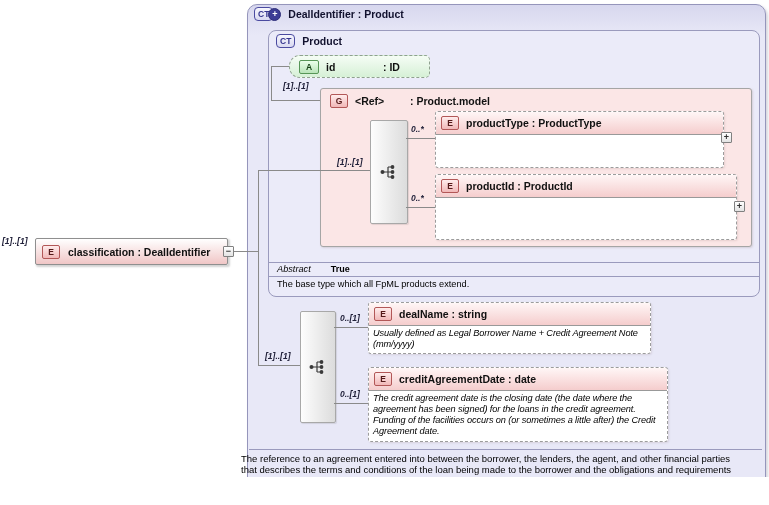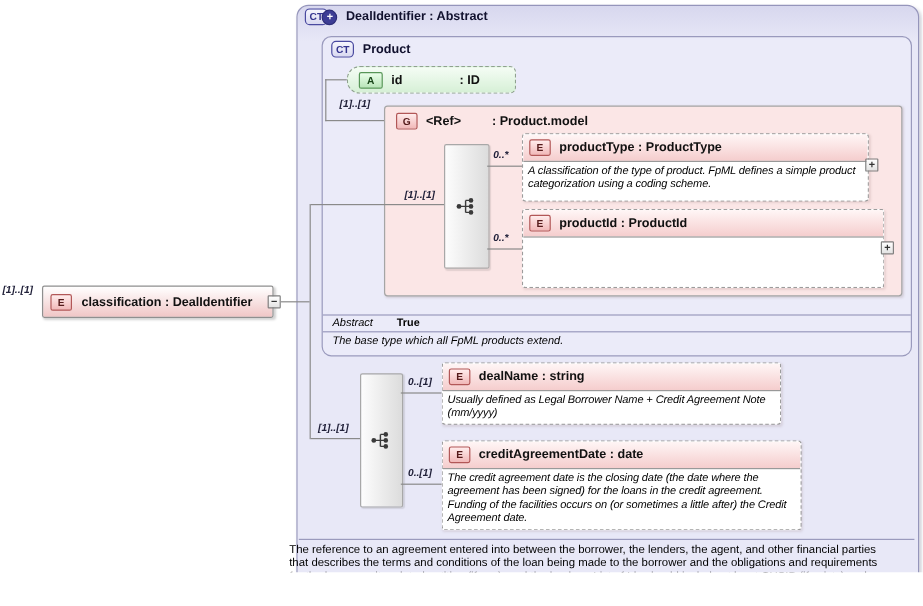--- a/index.html
+++ b/index.html
@@ -26,21 +26,21 @@
   .plus-circle{width:11px;height:11px;border-radius:50%;background:#3d3d95;border:1px solid #2d2d78;
                color:#fff;font-weight:bold;font-size:9px;line-height:10px;text-align:center;margin-left:-5px;}
 
   
   .product-box{position:absolute;left:268px;top:30px;width:490px;height:265px;
                background:#ebebf9;border:1px solid #9a9abd;border-radius:8px;}
   .psep{position:absolute;left:0;width:100%;height:1px;background:#9a9abd;}
   .abstract-row{position:absolute;left:8px;top:233px;font-size:9.2px;color:#000;white-space:nowrap;}
   .abstract-label{font-style:italic;}
   .abstract-value{font-weight:bold;margin-left:20px;font-size:9px;}
-  .product-annot{position:absolute;left:8px;top:248px;width:470px;font-style:italic;font-size:9.2px;line-height:11px;color:#000;}
+  .product-annot{position:absolute;left:8px;top:248px;width:470px;font-size:9.2px;line-height:11px;color:#000;}
 
   
   .group-box{position:absolute;left:320px;top:88px;width:430px;height:157px;background:#fbe6e6;
              border:1px solid #a5a5a5;border-radius:3px;box-shadow:1px 1px 2px rgba(120,90,90,.2);}
   .group-header{position:absolute;left:9px;top:5px;display:flex;align-items:center;gap:7px;}
   .gname{font-weight:bold;font-size:10.5px;color:#111;width:48px;white-space:nowrap;}
   .gtype{font-weight:bold;font-size:10.5px;color:#111;white-space:nowrap;}
 
   
   .icon-chip{flex:0 0 auto;width:16px;height:12px;border-radius:2px;text-align:center;
@@ -87,21 +87,21 @@
 <body>
 
 <div id="page">
 
   <div class="outer-box"></div>
   <div class="outer-header">
     <span style="display:flex;align-items:center;">
       <span class="ct-badge">CT</span>
       <span class="plus-circle">+</span>
     </span>
-    <span class="title-txt">DealIdentifier : Abstract</span>
+    <span class="title-txt">DealIdentifier : Product</span>
   </div>
 
   <div class="product-box">
     <div class="psep" style="top:231px;"></div>
     <div class="psep" style="top:245px;"></div>
     <div class="abstract-row">
       <span class="abstract-label">Abstract</span><span class="abstract-value">True</span>
     </div>
     <div class="product-annot">The base type which all FpML products extend.</div>
   </div>
@@ -132,21 +132,20 @@
       <circle cx="13.5" cy="8" r="1.9" fill="#3a3a3a"></circle>
       <circle cx="13.5" cy="13" r="1.9" fill="#3a3a3a"></circle>
     </svg>
   </div>
 
   <div class="ebox" style="left:435px;top:111px;width:287px;height:55px;">
     <div class="ebox-header">
       <span class="icon-chip chip-e">E</span>
       <span class="etitle">productType : ProductType</span>
     </div>
-    <div class="eannot">A classification of the type of product. FpML defines a simple product categorization using a coding scheme.</div>
   </div>
   <div class="pm-box" style="left:721px;top:132px;">+</div>
 
   <div class="ebox" style="left:435px;top:174px;width:300px;height:64px;">
     <div class="ebox-header">
       <span class="icon-chip chip-e">E</span>
       <span class="etitle">productId : ProductId</span>
     </div>
   </div>
   <div class="pm-box" style="left:734px;top:201px;">+</div>

